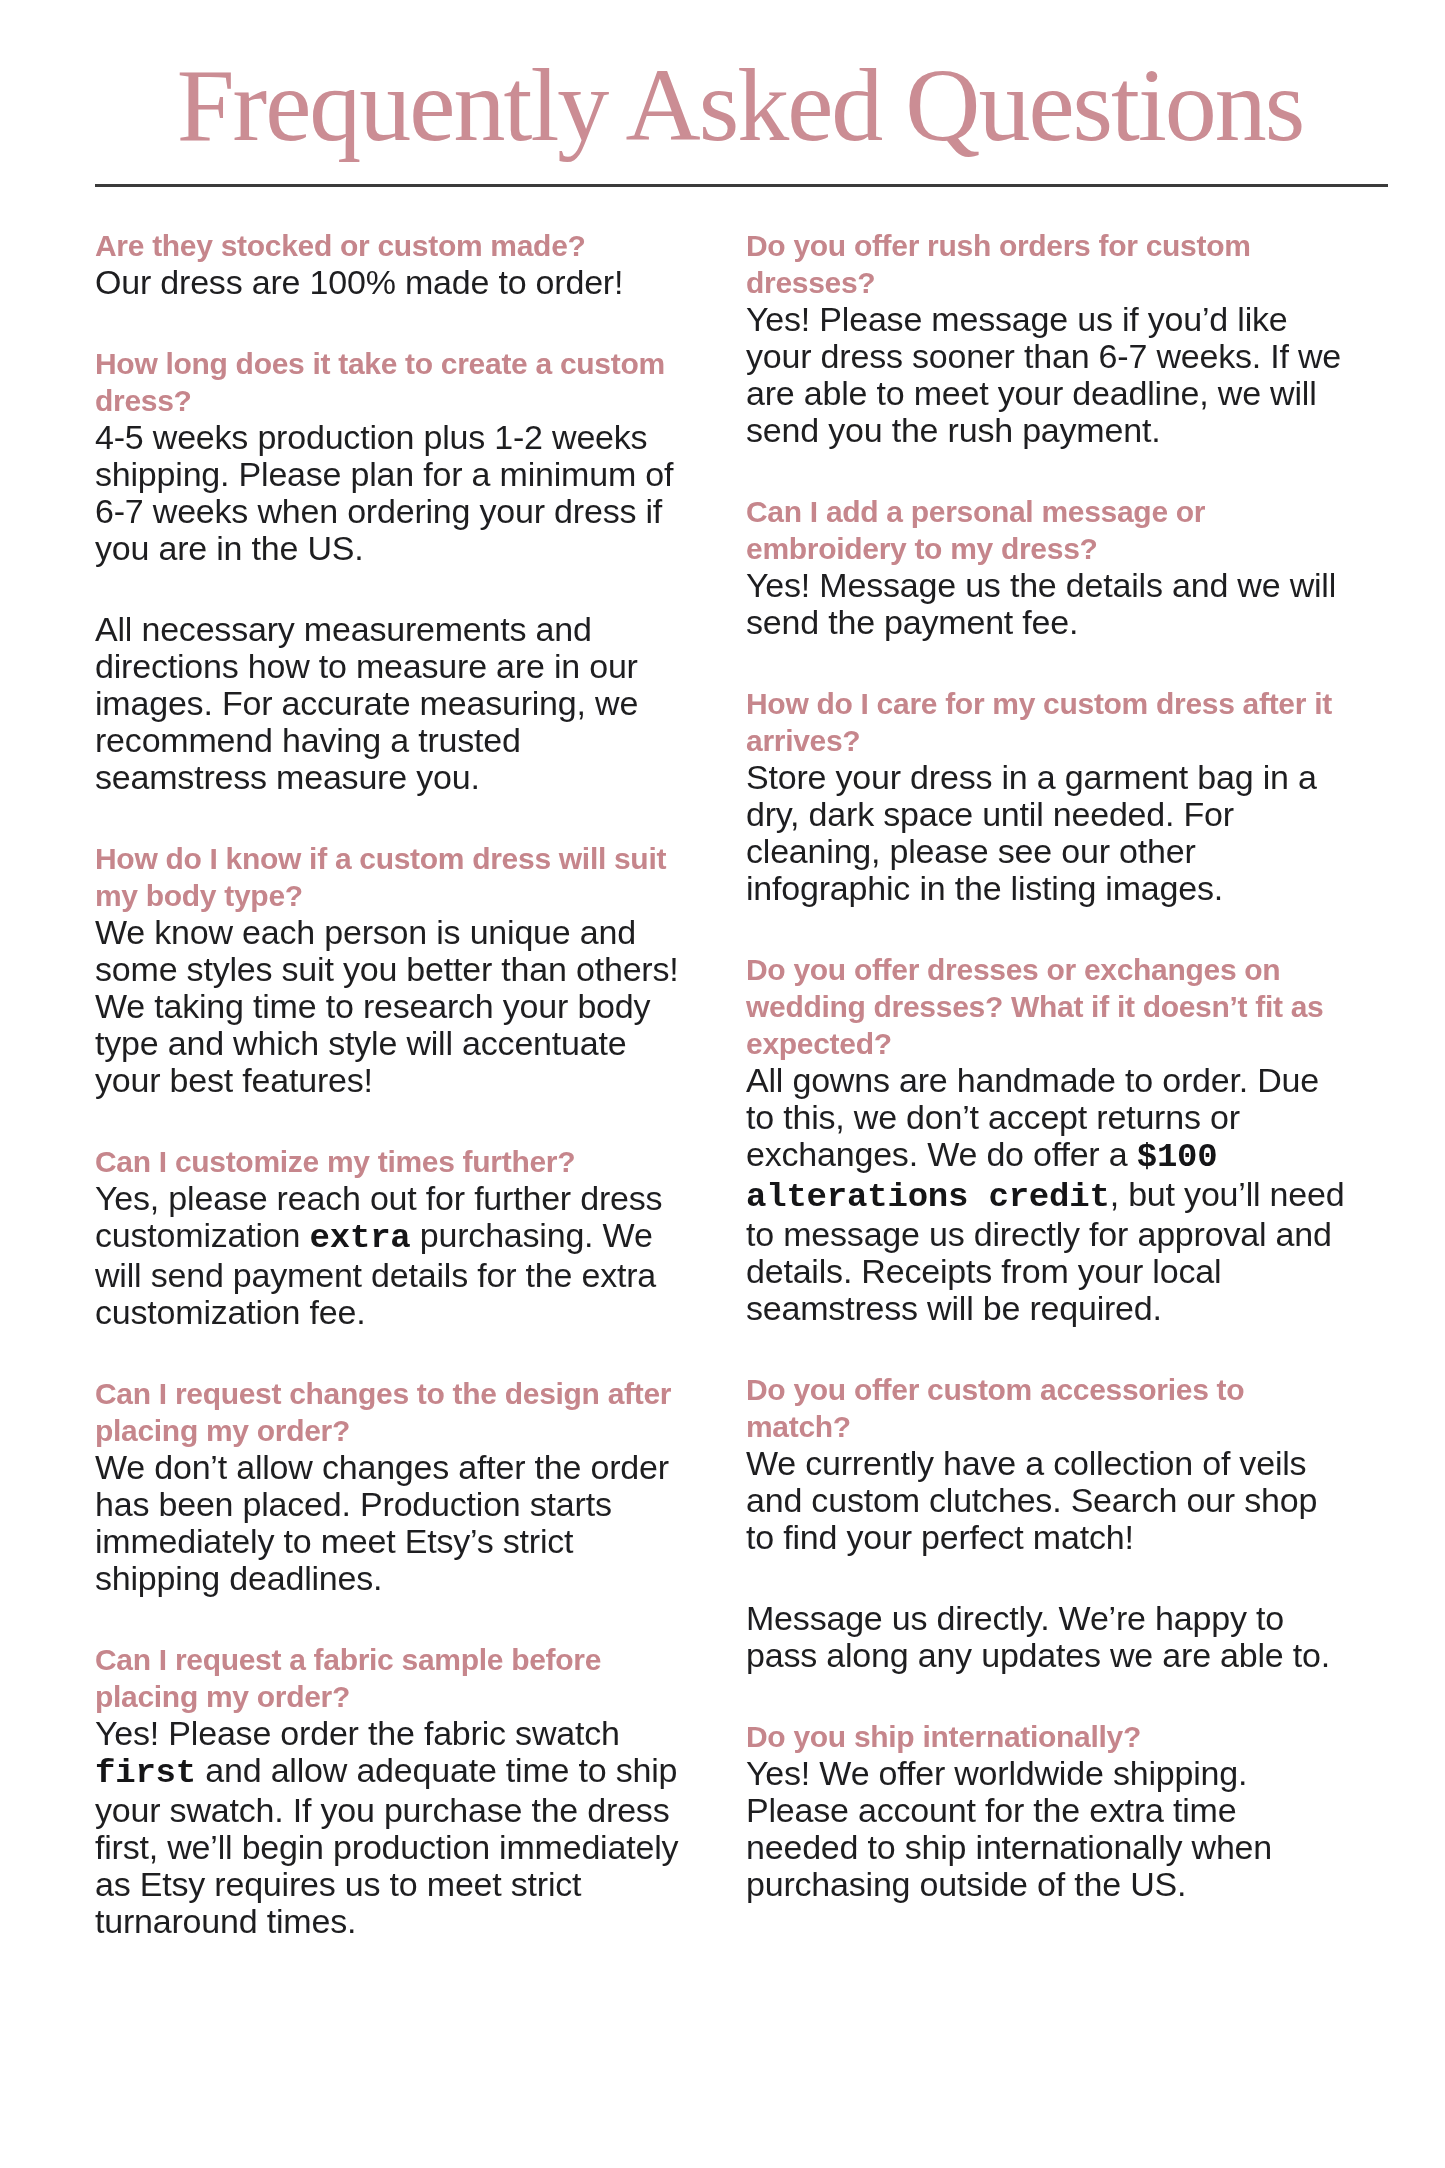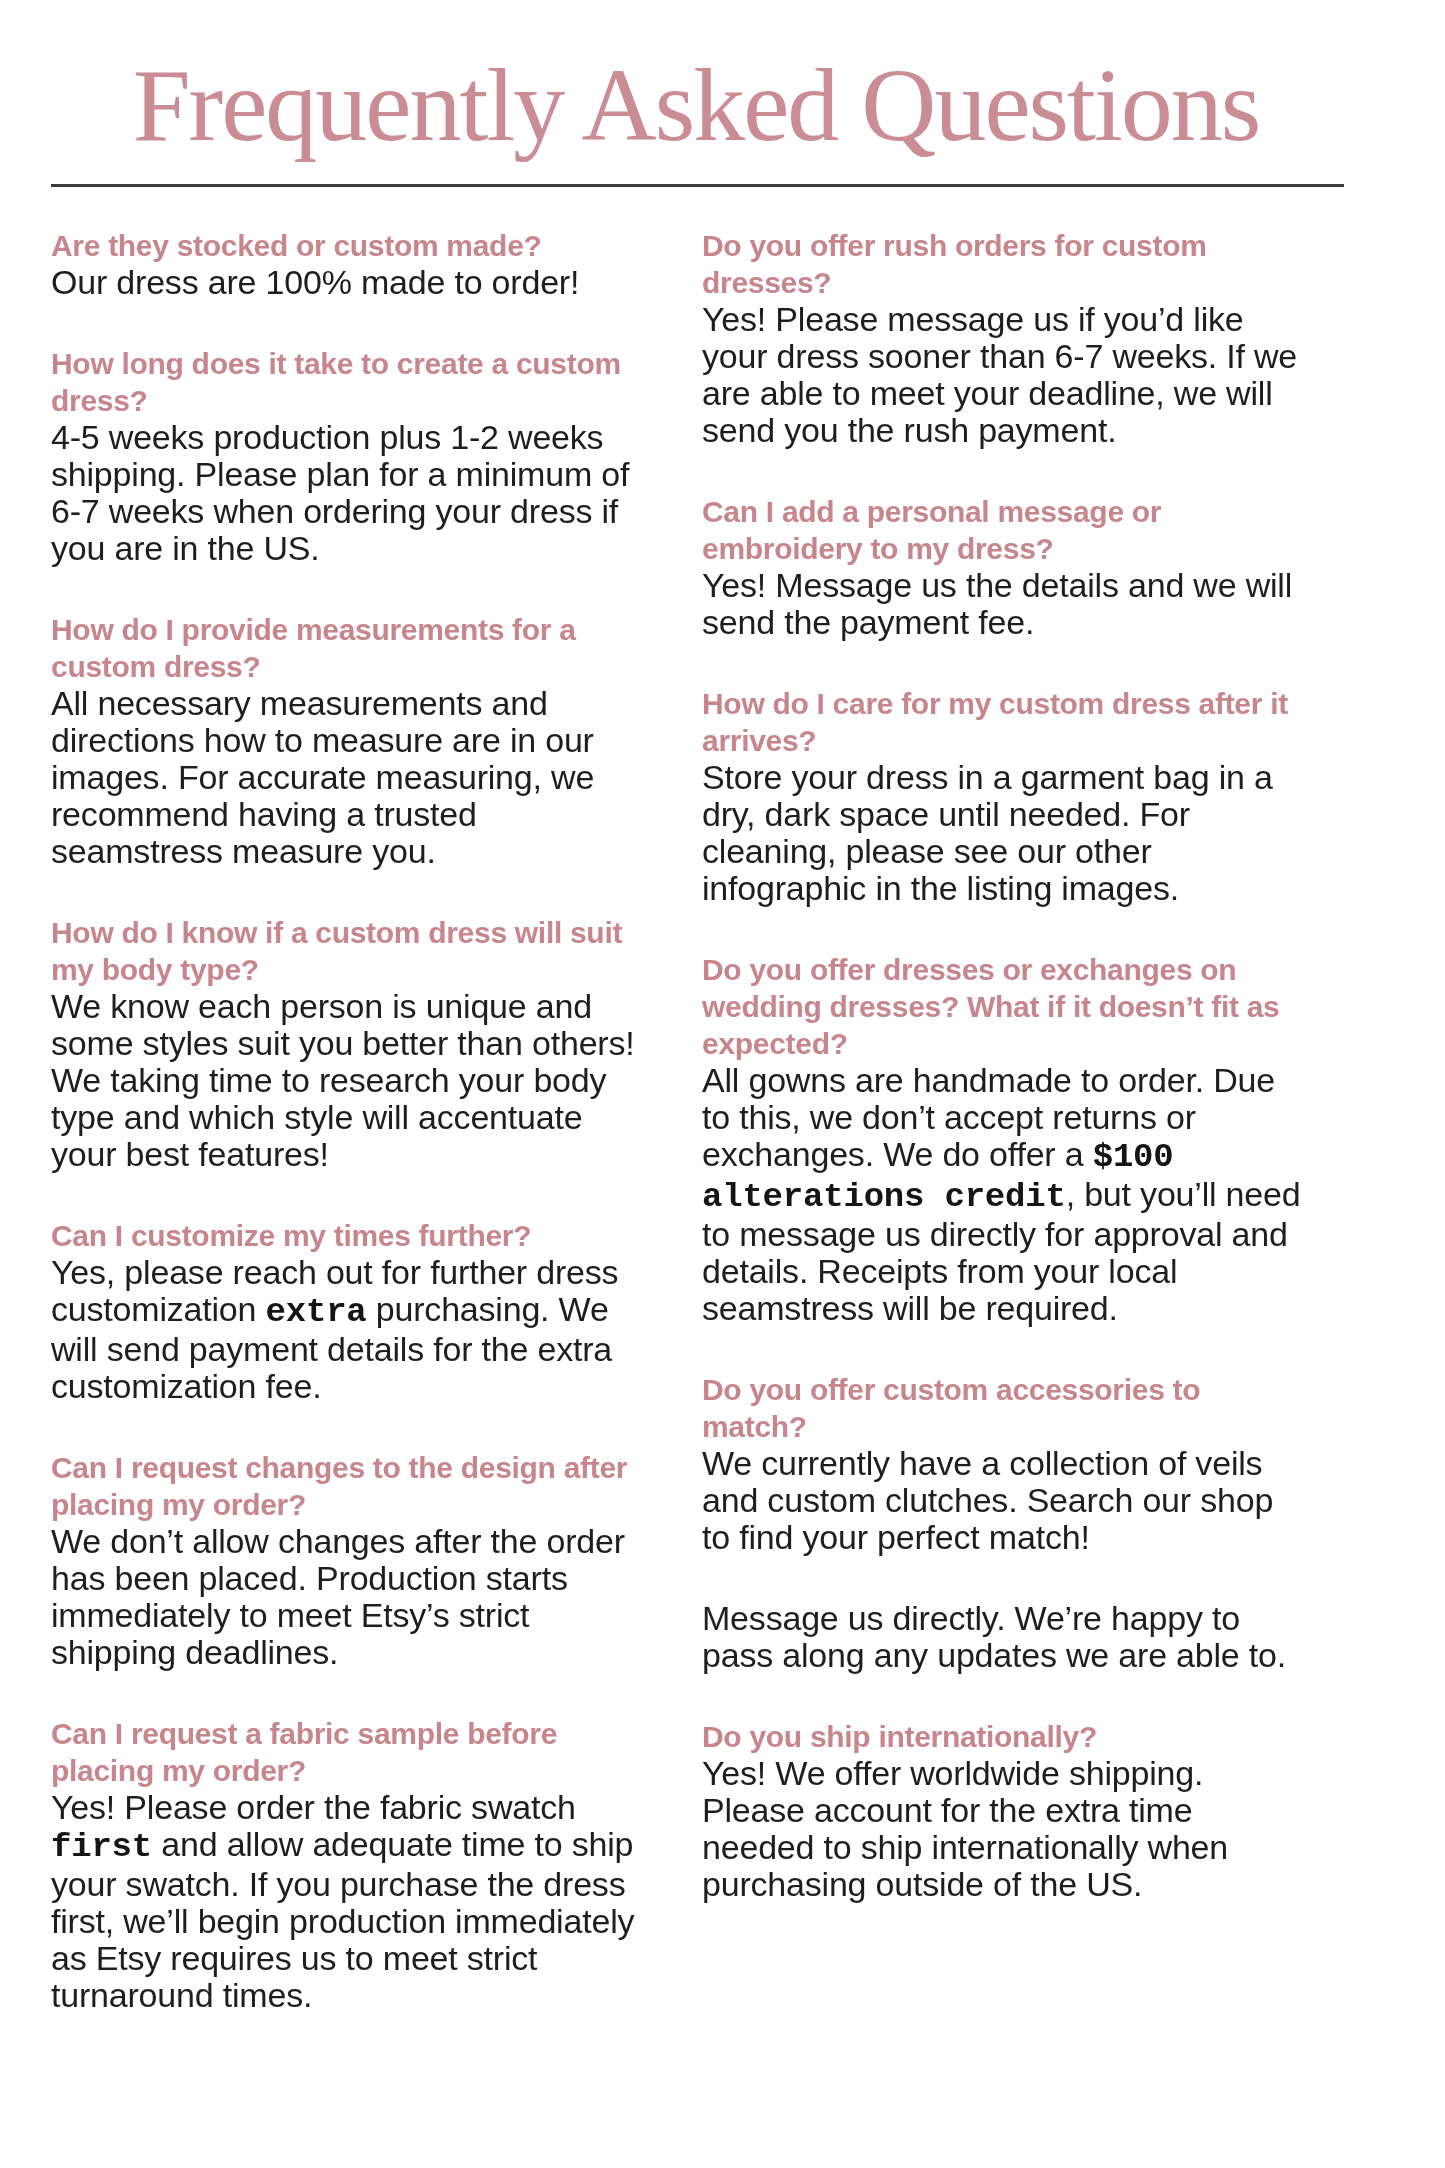--- a/index.html
+++ b/index.html
@@ -11,21 +11,21 @@
     width: 1445px;
     height: 2168px;
     overflow: hidden;
     font-family: "Liberation Sans", "DejaVu Sans", sans-serif;
     color: #1e1e20;
   }
   .page {
     box-sizing: border-box;
     width: 1445px;
     height: 2168px;
-    padding: 40px 72px 0 51px;
+    padding: 40px 72px 0 95px;
   }
   .title {
     font-family: "Liberation Serif", "DejaVu Serif", serif;
     font-weight: 400;
     font-size: 104px;
     line-height: 1.25;
     letter-spacing: -2px;
     color: #cb8d94;
     text-align: center;
     white-space: nowrap;
@@ -85,21 +85,20 @@
     <h2 class="q">Are they stocked or custom made?</h2>
     <p class="a"><span>Our dress are 100% made to order!</span></p>
   </section>
 
   <section class="qa">
     <h2 class="q">How long does it take to create a custom dress?</h2>
     <p class="a"><span>4-5 weeks production plus 1-2 weeks shipping. Please plan for a minimum of 6-7 weeks when ordering your dress if you are in the US.</span></p>
   </section>
 
   <section class="qa">
-    <h2 class="q">How do I provide measurements for a custom dress?</h2>
     <p class="a"><span>All necessary measurements and directions how to measure are in our images. For accurate measuring, we recommend having a trusted seamstress measure you.</span></p>
   </section>
 
   <section class="qa">
     <h2 class="q">How do I know if a custom dress will suit my body type?</h2>
     <p class="a"><span>We know each person is unique and some styles suit you better than others! We taking time to research your body type and which style will accentuate your best features!</span></p>
   </section>
 
   <section class="qa">
     <h2 class="q">Can I customize my times further?</h2>

